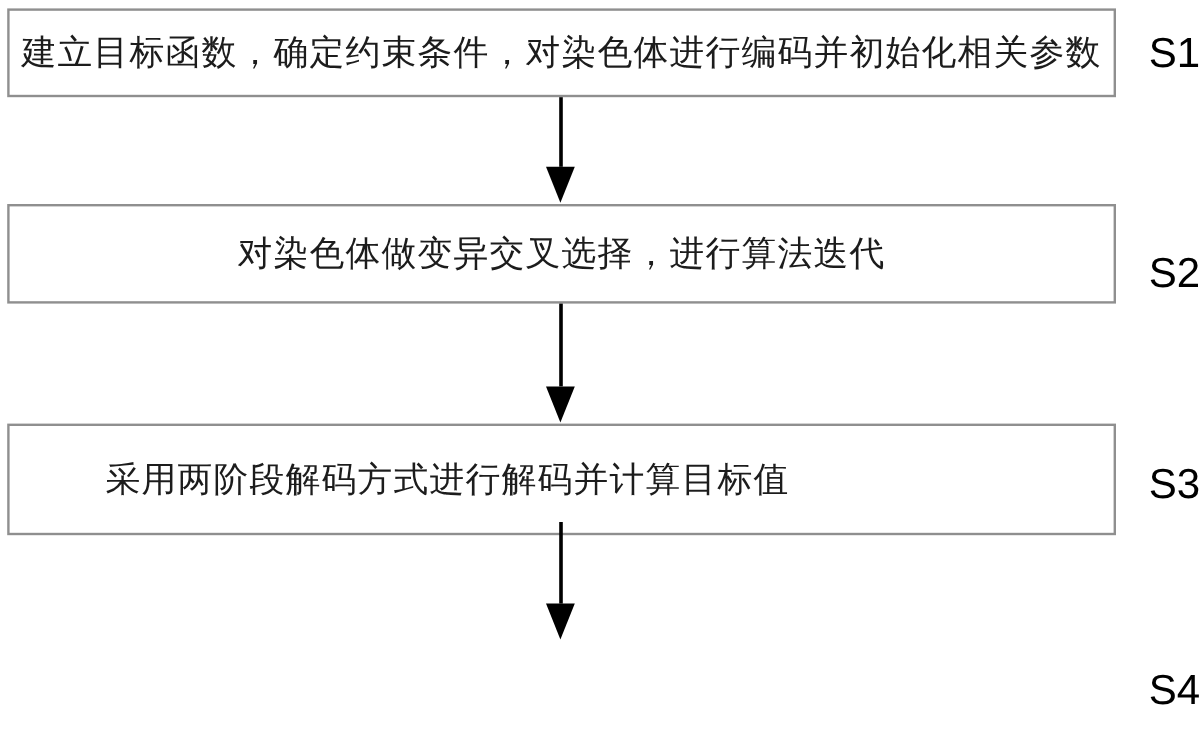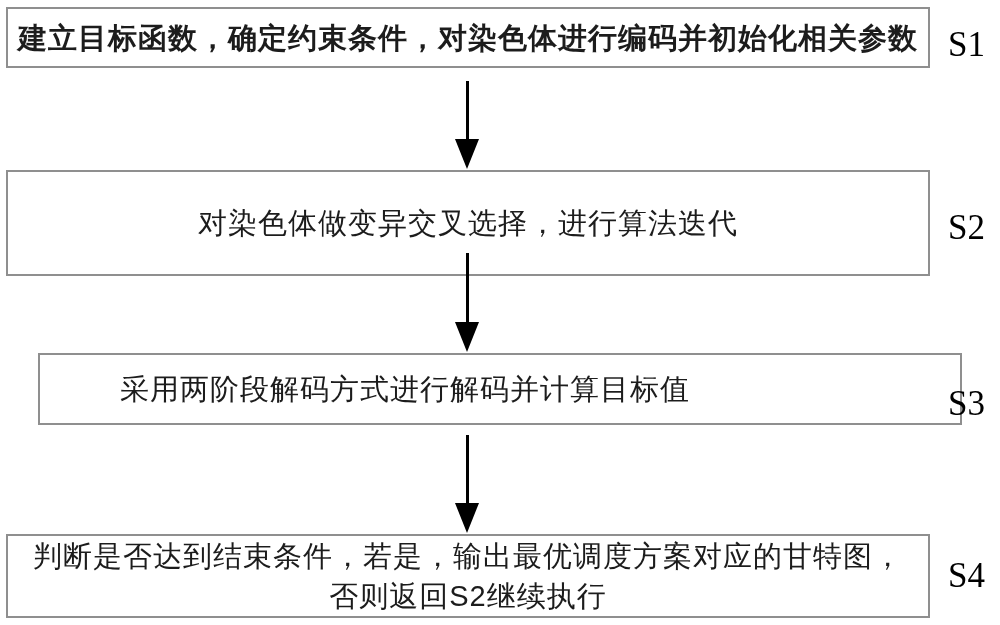--- a/index.html
+++ b/index.html
@@ -24,23 +24,23 @@
     background: #ffffff;
     display: flex;
     align-items: center;
     justify-content: center;
     text-align: center;
     font-size: 29px;
     line-height: 40px;
     color: #1c1c1c;
     letter-spacing: 1px;
   }
-  .flow-box.box-1 { top: 7px;   height: 61px; font-weight: bold; }
-  .flow-box.box-2 { top: 170px; height: 106px; }
-  .flow-box.box-3 { top: 353px; height: 72px; padding-right: 190px; margin-left: 32px; }
+  .flow-box.box-1 { top: 7px;   height: 74px; }
+  .flow-box.box-2 { top: 170px; height: 83px; }
+  .flow-box.box-3 { top: 353px; height: 93px; padding-right: 190px; }
   .flow-box.box-4 { top: 534px; height: 84px; padding: 2px 12px; }
 
   .arrow {
     position: absolute;
     left: 455px;
     width: 24px;
     display: flex;
     flex-direction: column;
     align-items: center;
   }
@@ -57,26 +57,25 @@
     border-top: 30px solid #000000;
   }
   .arrow.arrow-1 { top: 81px;  height: 88px; }
   .arrow.arrow-2 { top: 253px; height: 99px; }
   .arrow.arrow-3 { top: 435px; height: 98px; }
 
   .step-label {
     position: absolute;
     left: 948px;
     width: 52px;
-    text-align: left;
+    text-align: right;
     font-size: 35px;
     font-weight: 500;
     color: #000000;
     line-height: 35px;
-    font-family: Liberation Serif, serif;
   }
   .step-label.label-1 { top: 27px;  }
   .step-label.label-2 { top: 210px; }
   .step-label.label-3 { top: 386px; }
   .step-label.label-4 { top: 558px; }
 </style>
 </head>
 <body>
 
 <div class="canvas">
@@ -101,23 +100,20 @@
 
   <div class="flow-box box-3">
     <span>采用两阶段解码方式进行解码并计算目标值</span>
   </div>
 
   <div class="arrow arrow-3">
     <div class="shaft"></div>
     <div class="head"></div>
   </div>
 
-  <div class="flow-box box-4">
-    <span>判断是否达到结束条件，若是，输出最优调度方案对应的甘特图，否则返回S2继续执行</span>
-  </div>
 
   <div class="step-label label-1">S1</div>
 
   <div class="step-label label-2">S2</div>
 
   <div class="step-label label-3">S3</div>
 
   <div class="step-label label-4">S4</div>
 
 </div>

